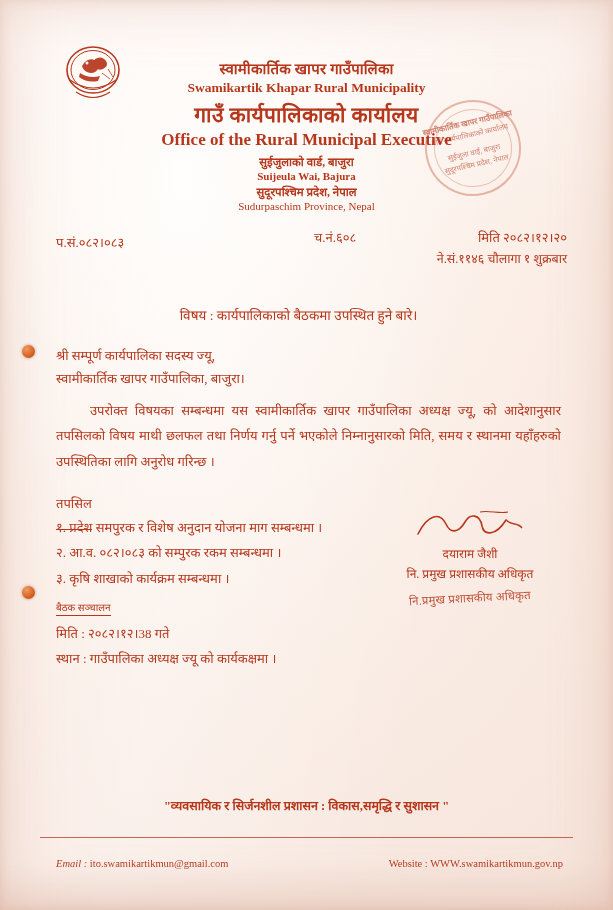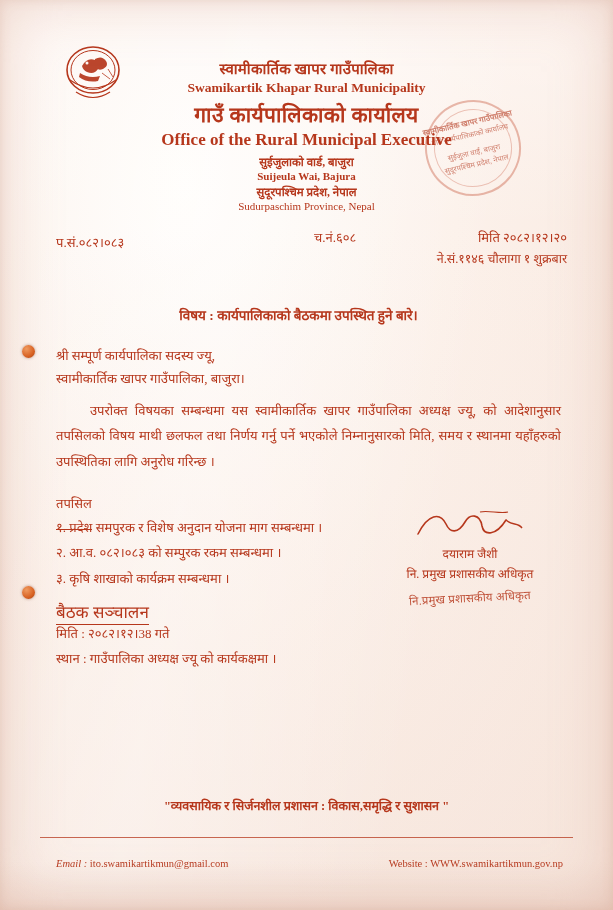--- a/index.html
+++ b/index.html
@@ -138,21 +138,20 @@
   .ref-right2{ position: absolute; right: 0; top: 22px; font-size: 12.5px;}
 
   
   .subject {
     position: absolute;
     top: 306px;
     left: 0;
     right: 16px;
     text-align: center;
     font-size: 13.5px;
-    font-weight: bold;
   }
 
   
   .addressee {
     position: absolute;
     top: 345px;
     left: 56px;
     font-size: 13px;
     line-height: 1.75;
   }
@@ -181,21 +180,21 @@
     font-size: 13px;
     line-height: 1.95;
     margin: 0;
     padding: 0;
     list-style: none;
   }
   .sec-meeting-title {
     position: absolute;
     top: 600px;
     left: 56px;
-    font-size: 17px;
+    font-size: 10px;
     border-bottom: 1px solid #b6371c;
     padding-bottom: 1px;
   }
   .meeting-list {
     position: absolute;
     top: 621px;
     left: 56px;
     font-size: 13px;
     line-height: 1.95;
     margin: 0;

